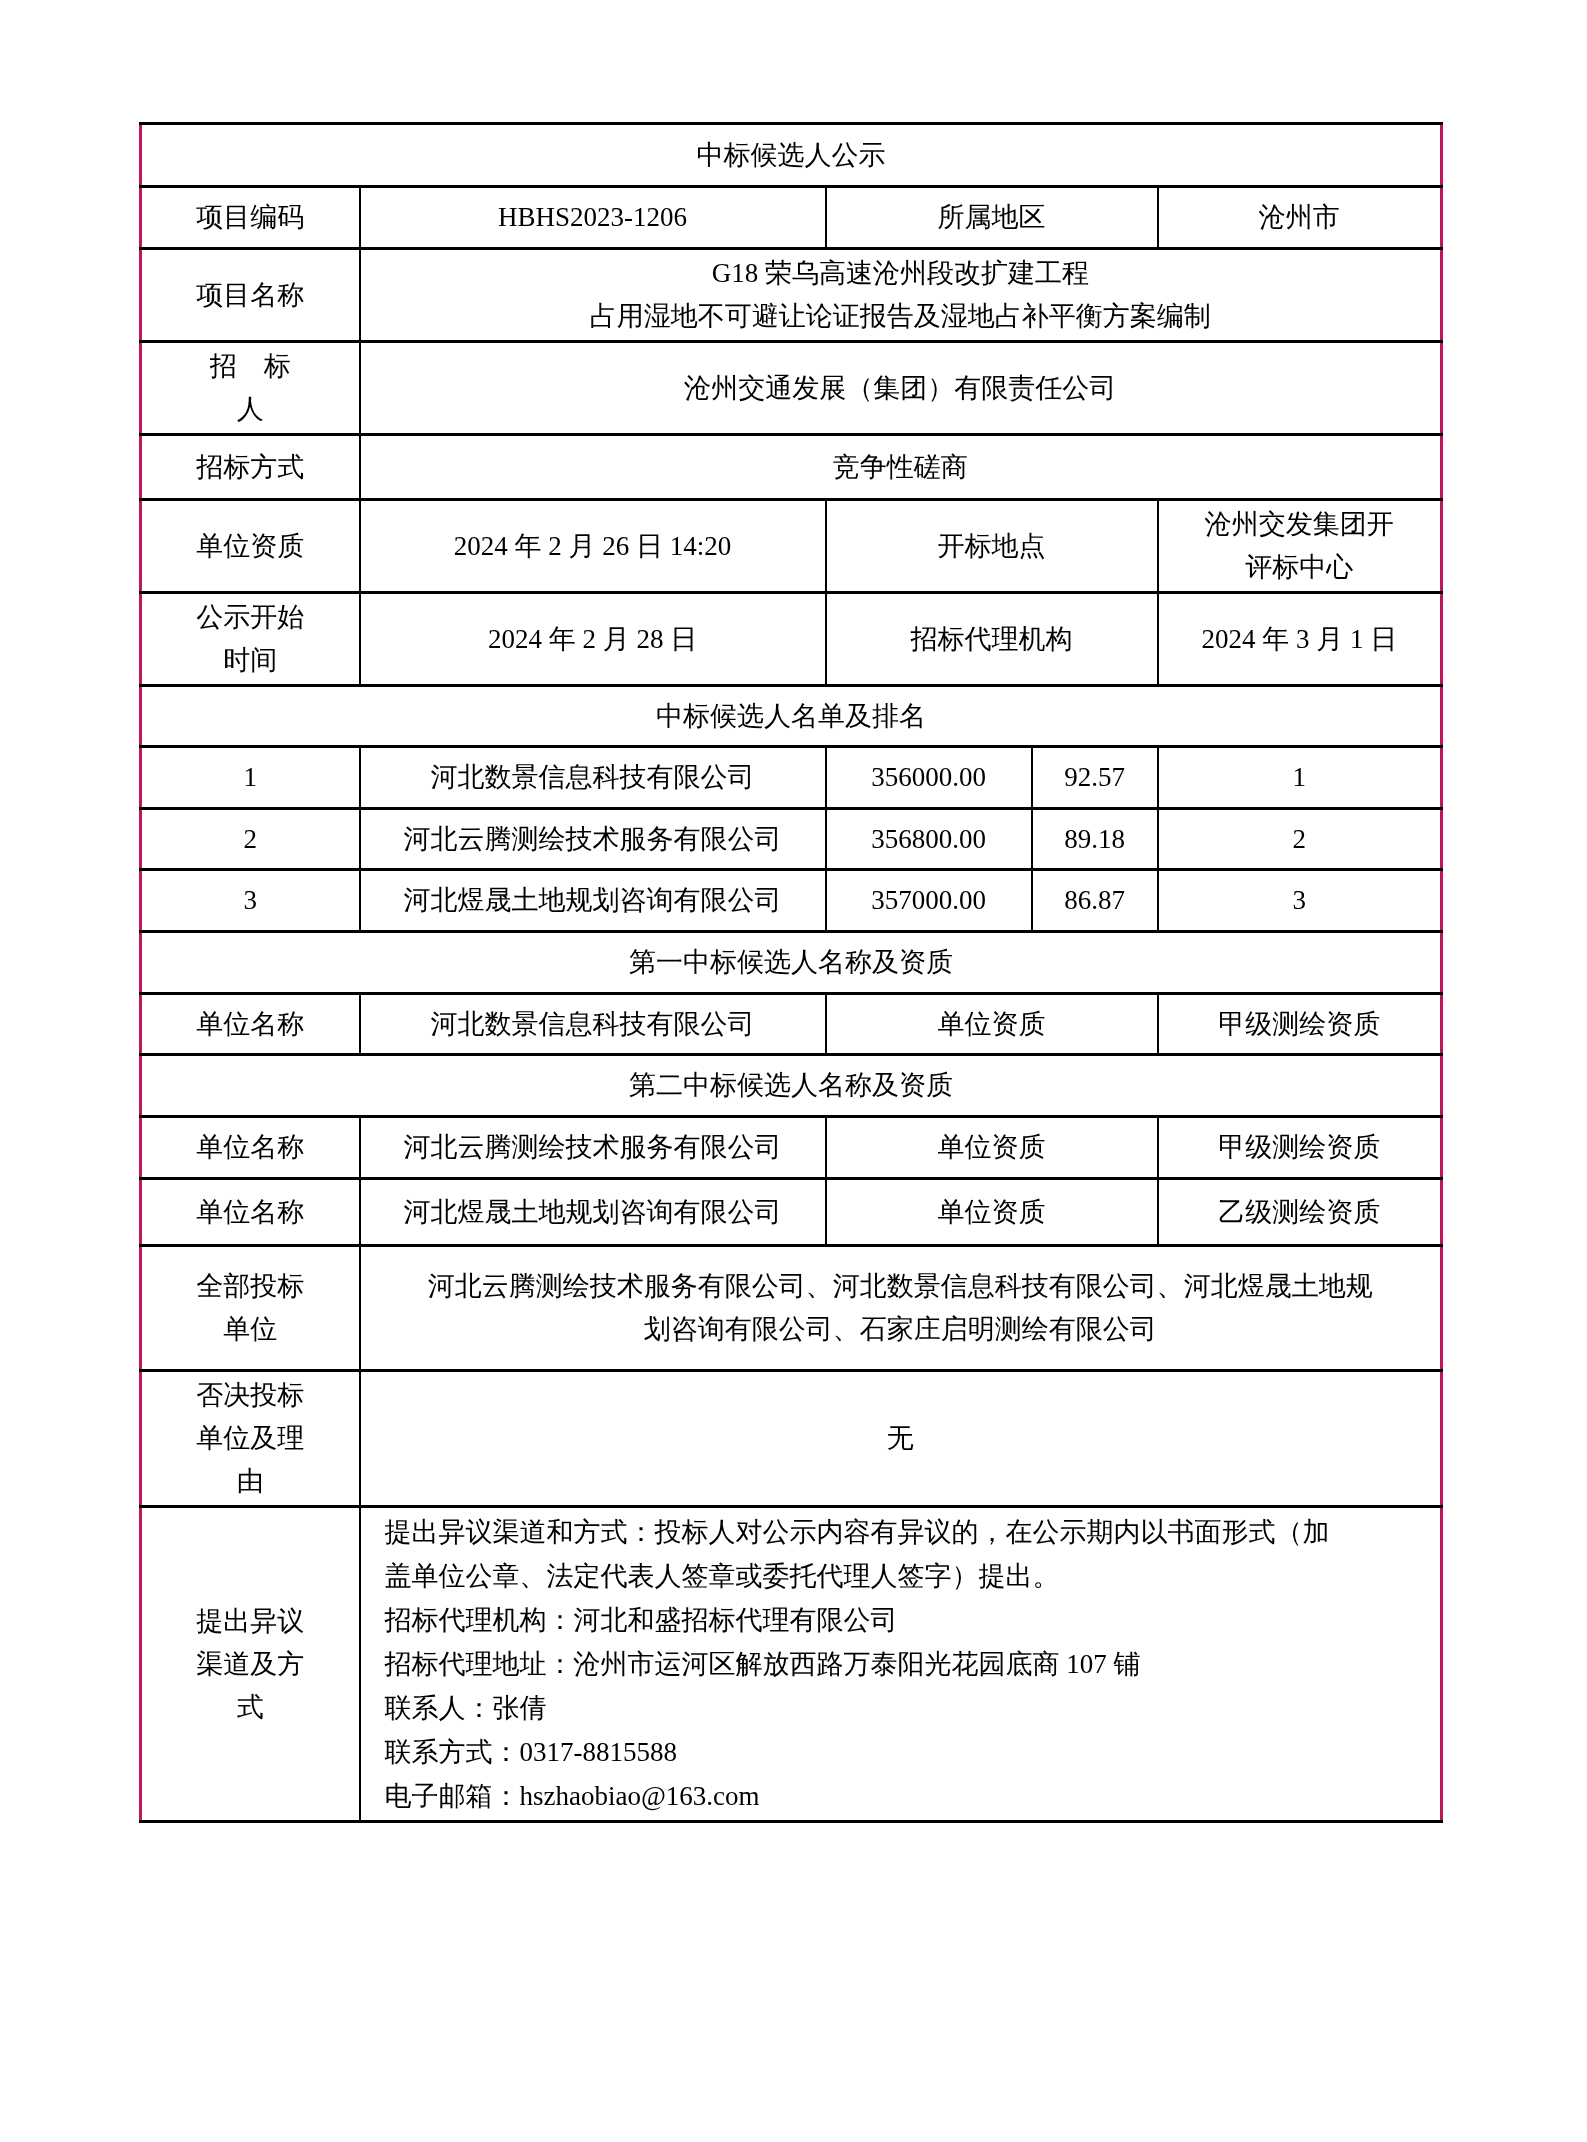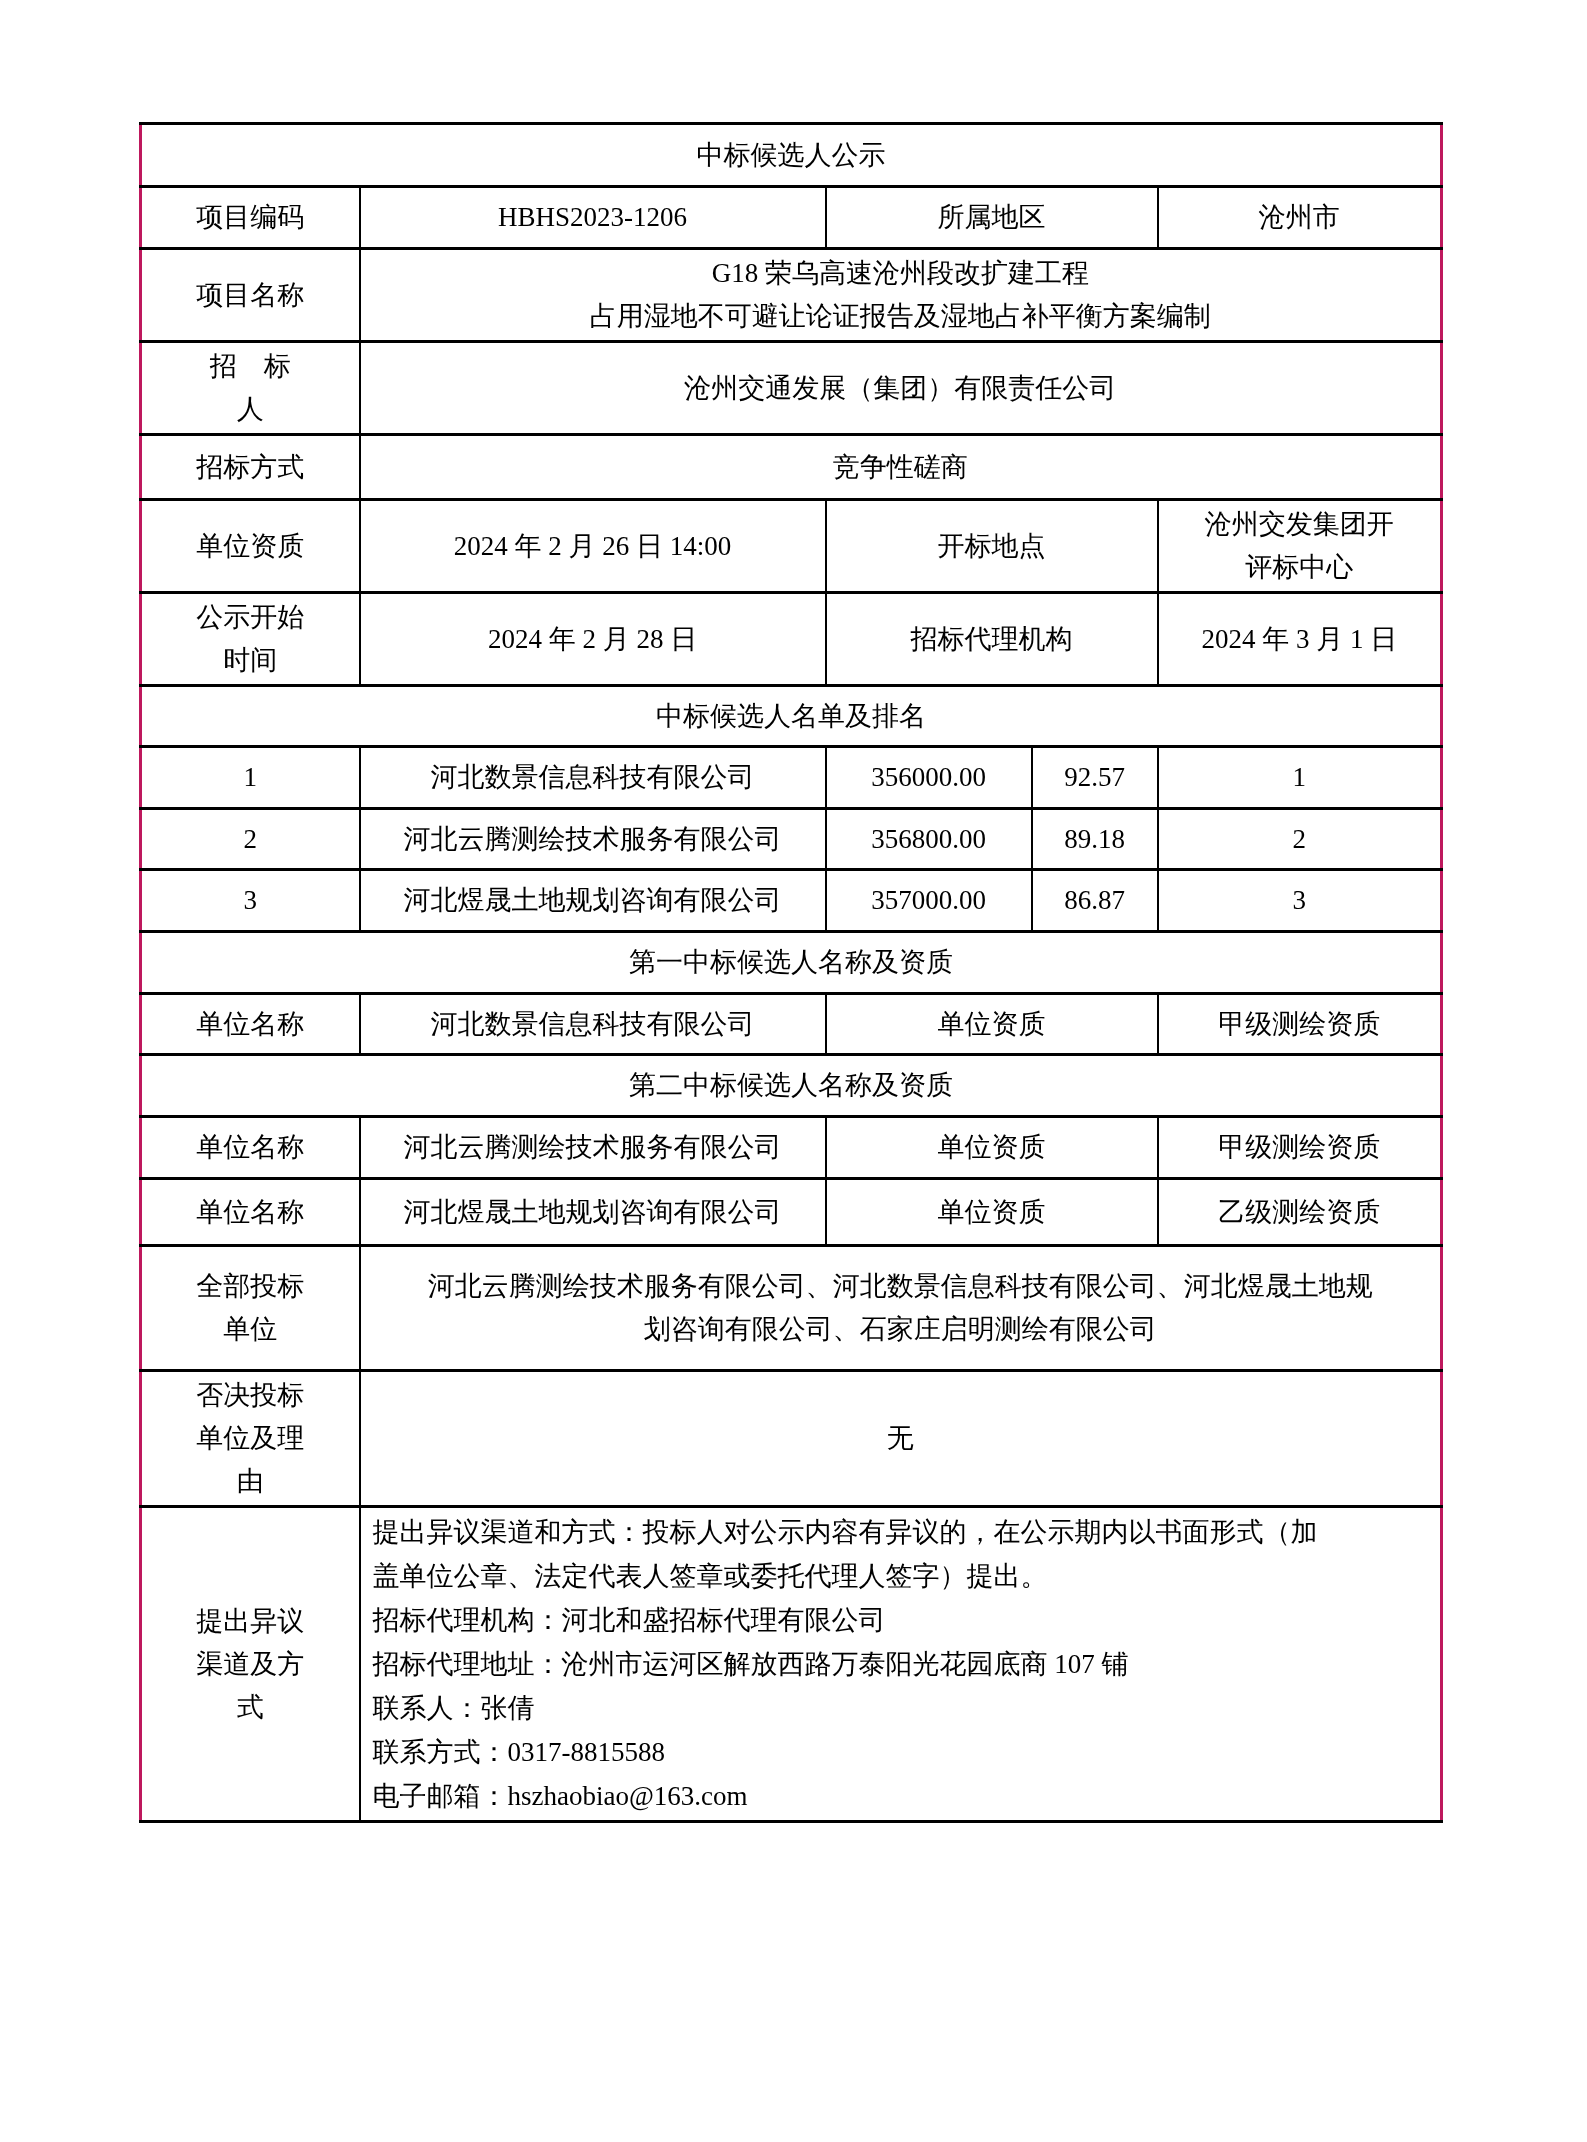--- a/index.html
+++ b/index.html
@@ -32,21 +32,21 @@
     vertical-align: middle;
     font-size: 27px;
     line-height: 43px;
     white-space: pre-line;
     padding: 2px 8px;
     overflow: hidden;
   }
   table.announcement td.left {
     text-align: left;
     line-height: 44px;
-    padding-left: 12px;
+    padding-left: 24px;
     padding-right: 14px;
     margin-top: 36px;
   }
 </style>
 </head>
 <body>
 
 <table class="announcement">
   <colgroup>
     <col style="width:219px">
@@ -80,21 +80,21 @@
     <td colspan="4">沧州交通发展（集团）有限责任公司</td>
   </tr>
 
   <tr style="height:65px">
     <td>招标方式</td>
     <td colspan="4">竞争性磋商</td>
   </tr>
 
   <tr style="height:88px">
     <td>单位资质</td>
-    <td>2024 年 2 月 26 日 14:00</td>
+    <td>2024 年 2 月 26 日 14:20</td>
     <td colspan="2">开标地点</td>
     <td>沧州交发集团开
 评标中心</td>
   </tr>
 
   <tr style="height:90px">
     <td>公示开始
 时间</td>
     <td>2024 年 2 月 28 日</td>
     <td colspan="2">招标代理机构</td>

